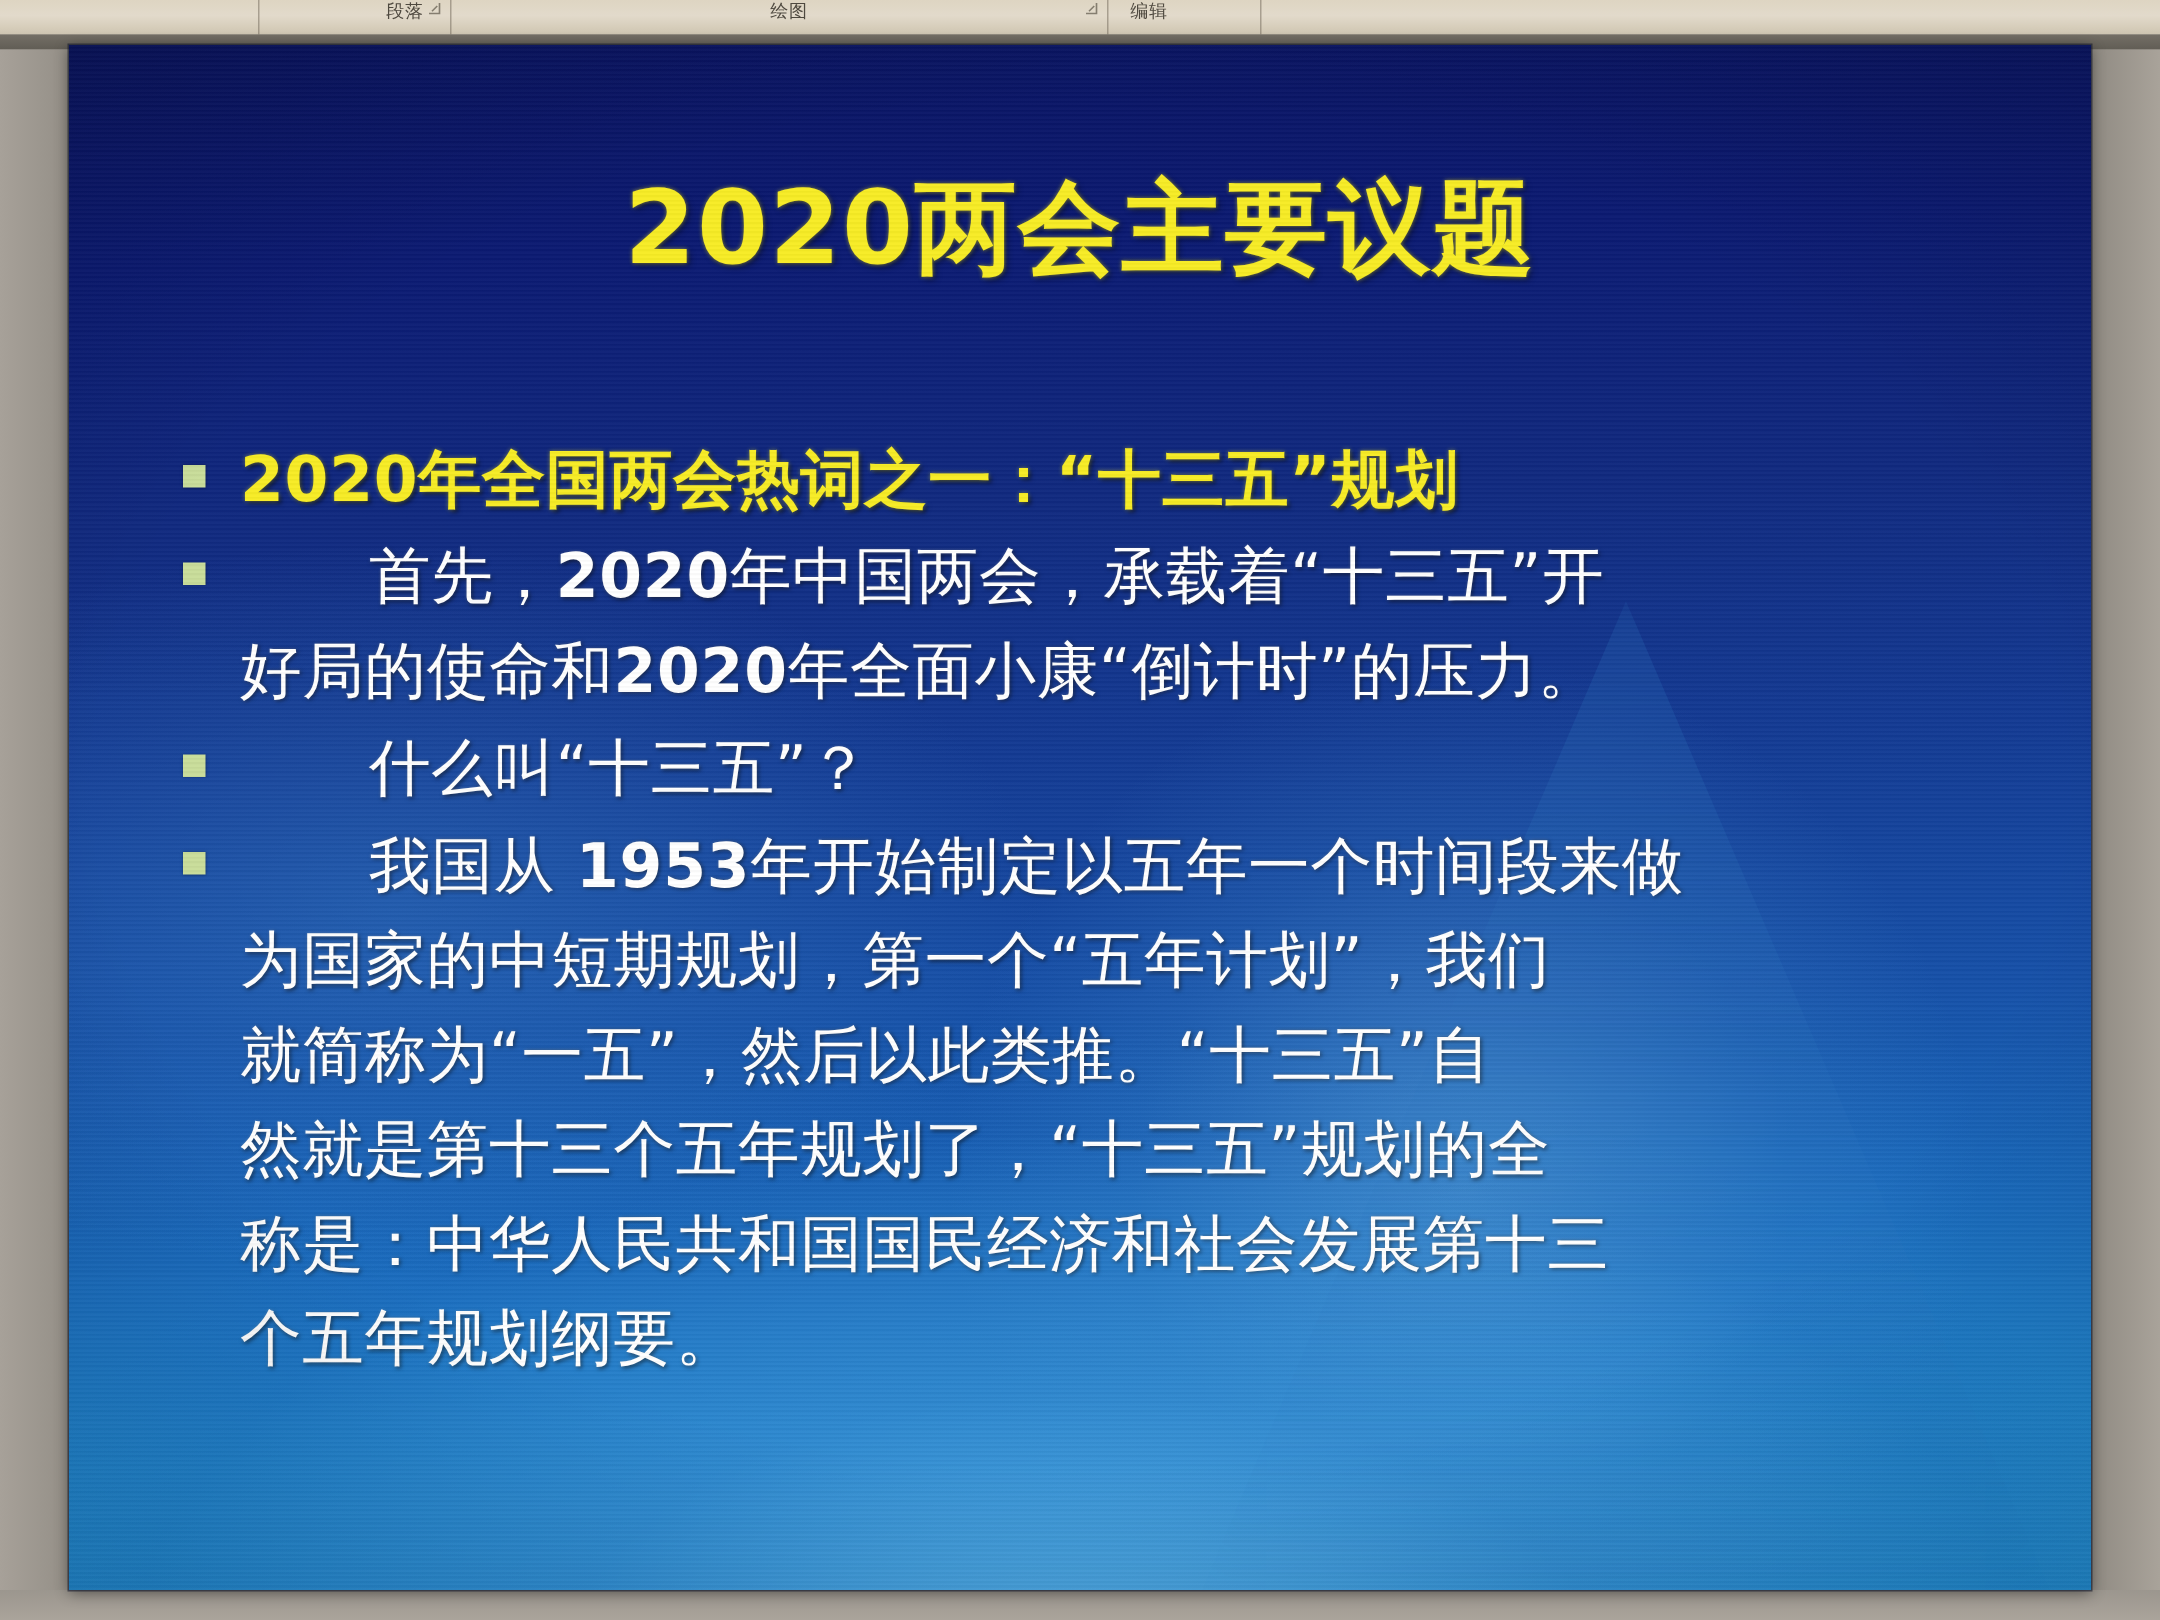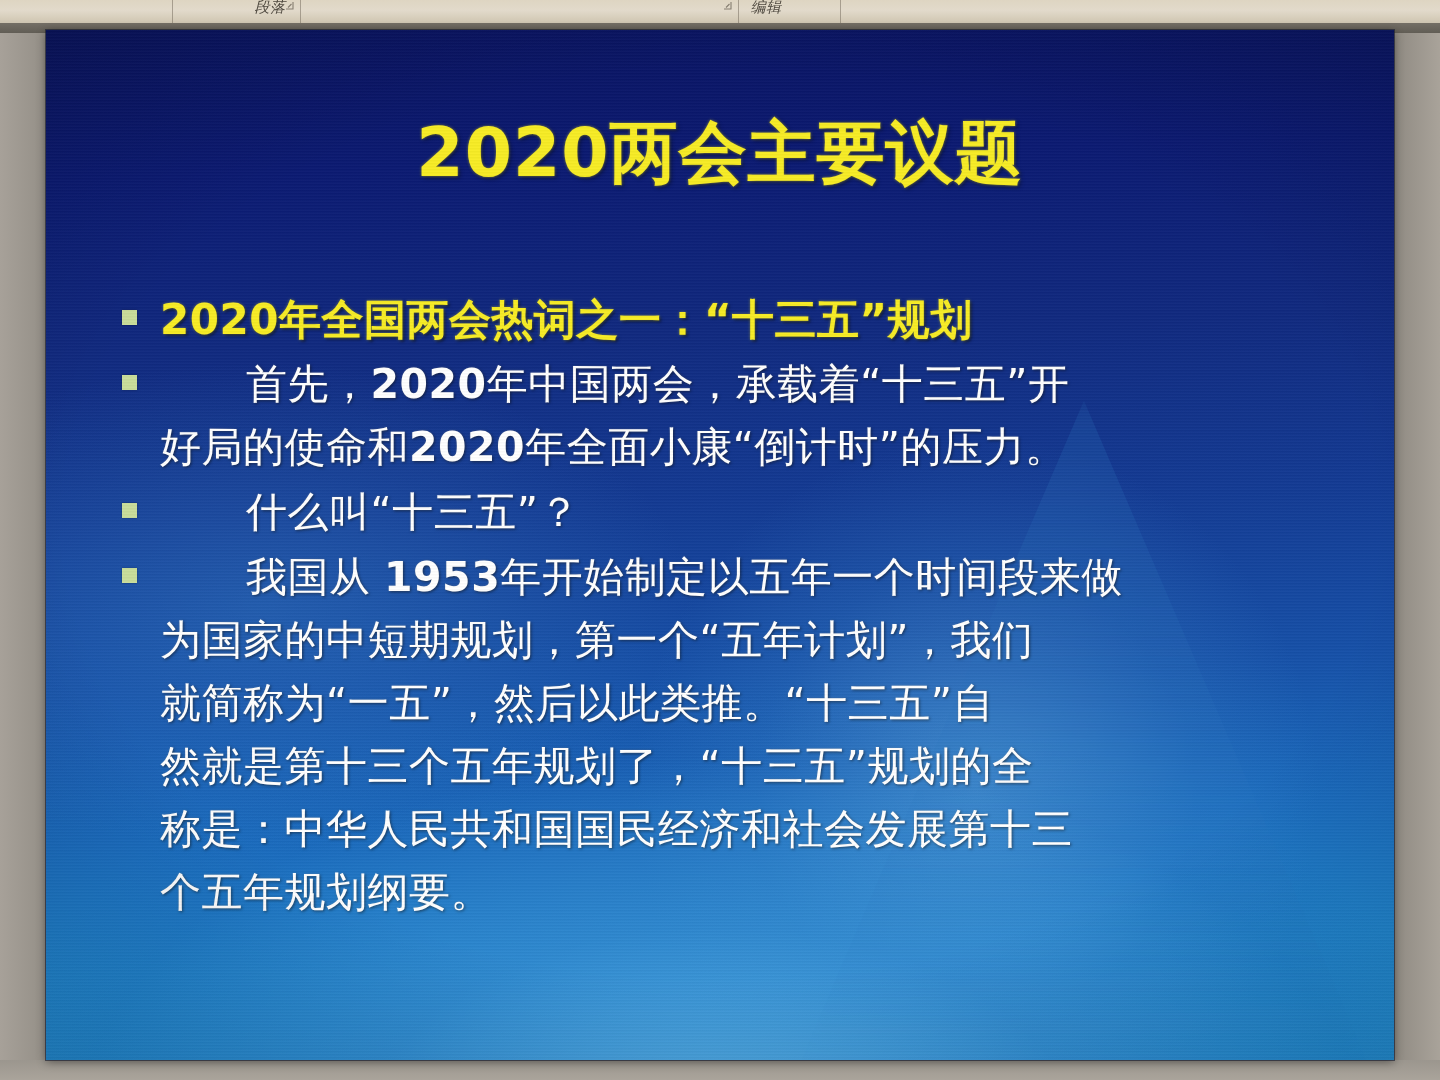--- a/index.html
+++ b/index.html
@@ -34,27 +34,26 @@
   }
   .ribbon-group {
     position: absolute;
     top: 0;
     height: 23px;
     display: flex;
     align-items: flex-start;
     justify-content: center;
   }
   .ribbon-label {
-    font-size: 15px;
+    font-size: 12px;
     color: #2f2a22;
     letter-spacing: 0.5px;
     line-height: 14px;
     opacity: 0.82;
     filter: blur(0.35px);
-    font-style: italic;
   }
   .ribbon-dialog-launcher {
     position: absolute;
     top: 2px;
     width: 9px;
     height: 9px;
     opacity: 0.55;
     filter: blur(0.3px);
   }
   .ribbon-sep {
@@ -202,20 +201,23 @@
 
   <div id="ribbon">
     <div class="ribbon-group" style="left:60px; width:420px;">
       <span class="ribbon-label">段落</span>
     </div>
     <svg class="ribbon-dialog-launcher" style="left:286px;" viewBox="0 0 9 9">
       <path d="M0 7 L7 7 L7 0" fill="none" stroke="#3a3428" stroke-width="1.1"></path>
       <path d="M2 5.5 L5.5 2" stroke="#3a3428" stroke-width="1.1"></path>
     </svg>
 
+    <div class="ribbon-group" style="left:316px; width:420px;">
+      <span class="ribbon-label">绘图</span>
+    </div>
     <svg class="ribbon-dialog-launcher" style="left:724px;" viewBox="0 0 9 9">
       <path d="M0 7 L7 7 L7 0" fill="none" stroke="#3a3428" stroke-width="1.1"></path>
       <path d="M2 5.5 L5.5 2" stroke="#3a3428" stroke-width="1.1"></path>
     </svg>
 
     <div class="ribbon-group" style="left:676px; width:180px;">
       <span class="ribbon-label">编辑</span>
     </div>
 
     <div class="ribbon-sep" style="left:172px;"></div>

